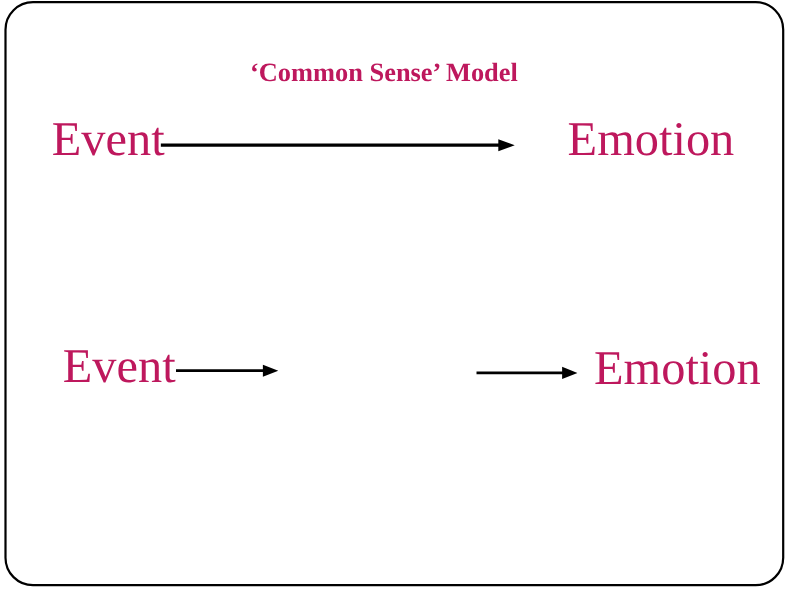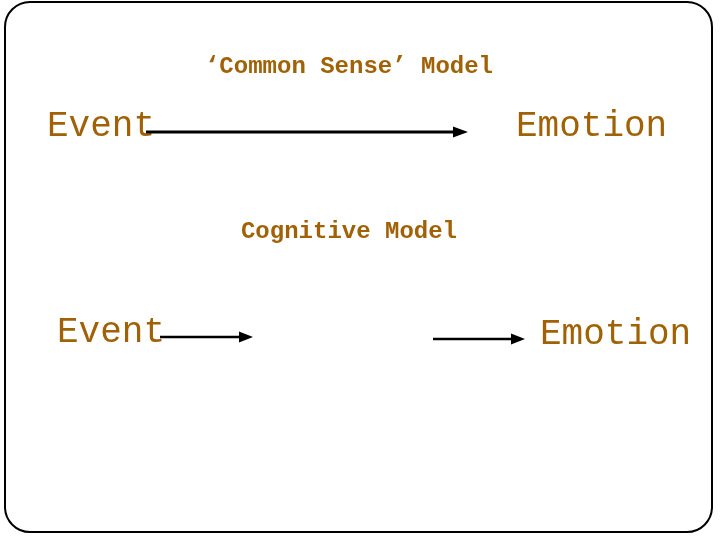--- a/index.html
+++ b/index.html
@@ -6,22 +6,22 @@
     margin: 0;
     padding: 0;
     background: #ffffff;
   }
   .canvas {
     position: relative;
     width: 720px;
     height: 540px;
     background: #ffffff;
     overflow: hidden;
-    font-family: Liberation Mono, monospace;
-    color: #a16207;
+    font-family: Liberation Serif, serif;
+    color: #be185d;
   }
   .frame {
     position: absolute;
     left: 4px;
     top: 1px;
     width: 705px;
     height: 528px;
     border: 2px solid #000000;
     border-radius: 26px;
     background: #ffffff;
@@ -33,21 +33,21 @@
     text-align: center;
     font-size: 24px;
     line-height: 30px;
     font-weight: bold;
     white-space: nowrap;
   }
   .heading.h1 { top: 52px; }
   .heading.h2 { top: 217px; }
   .node {
     position: absolute;
-    font-size: 36px;
+    font-size: 44px;
     line-height: 42px;
     white-space: nowrap;
   }
   .node.multiline {
     white-space: pre-line;
     line-height: 37px;
   }
   .n-event-1   { left: 47px;  top: 106px; }
   .n-emotion-1 { left: 516px; top: 106px; }
   .n-event-2   { left: 57px;  top: 312px; }
@@ -72,21 +72,20 @@
 
   <div class="node n-event-1">Event</div>
 
   <svg class="arrow a1" width="322" height="16" viewBox="0 0 322 16">
     <line x1="0" y1="8" x2="309" y2="8" stroke="#000000" stroke-width="3"></line>
     <polygon points="307,2.5 322,8 307,13.5" fill="#000000"></polygon>
   </svg>
 
   <div class="node n-emotion-1">Emotion</div>
 
-  <div class="heading h2">Cognitive Model</div>
 
   <div class="node n-event-2">Event</div>
 
   <svg class="arrow a2a" width="93" height="16" viewBox="0 0 93 16">
     <line x1="0" y1="8" x2="81" y2="8" stroke="#000000" stroke-width="2.5"></line>
     <polygon points="79,2.5 93,8 79,13.5" fill="#000000"></polygon>
   </svg>
 
 
   <svg class="arrow a2b" width="92" height="16" viewBox="0 0 92 16">

